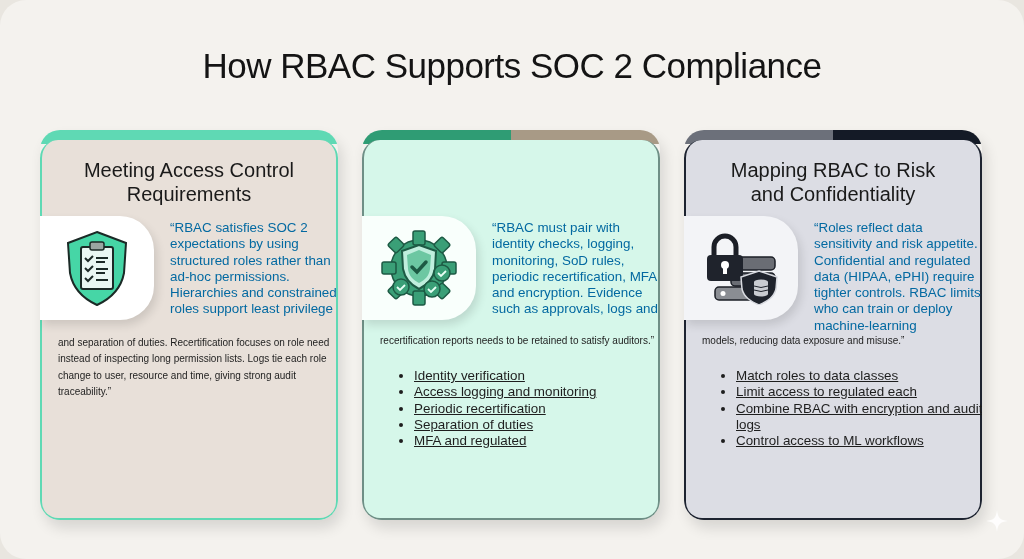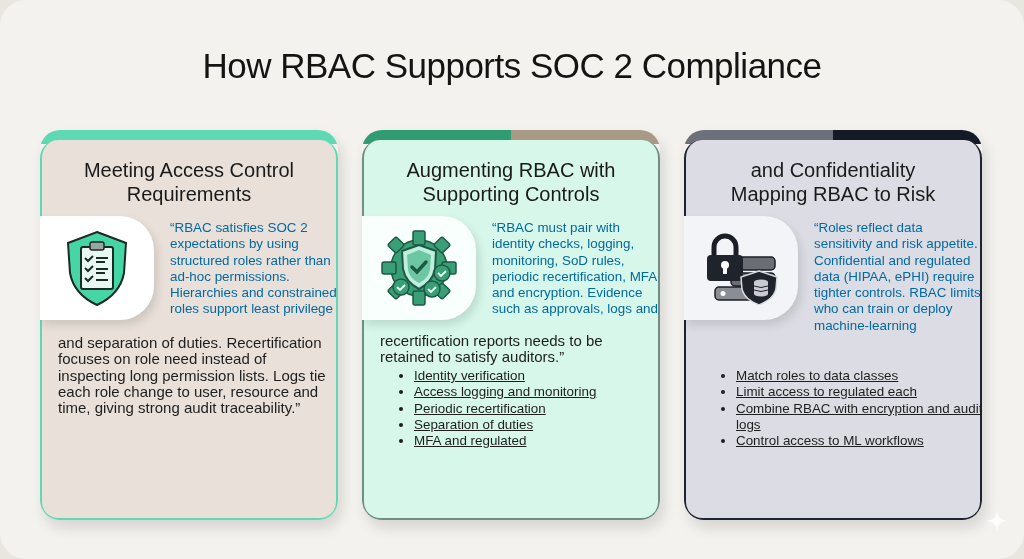--- a/index.html
+++ b/index.html
@@ -46,21 +46,21 @@
     display:flex; align-items:center; justify-content:center;
   }
   .c2 .icon-box { background:#f9fffc; }
   .c3 .icon-box { background:#f3f4f7; }
   .quote-top {
     position:absolute; left:128px; top:80px; width:168px;
     font-size:13.4px; line-height:16.3px; color:#0369a1;
   }
   .quote-rest {
     position:absolute; left:16px; width:276px;
-    font-size:15px; line-height:16.3px; color:#1e1e1e;
+    font-size:10px; line-height:16.3px; color:#1e1e1e;
   }
   .bullets {
     position:absolute; left:34px; margin:0; padding:0 0 0 16px; width:250px;
     font-size:13.4px; line-height:16.3px; color:#1e1e1e;text-decoration:underline;
   }
   .bullets li { margin:0; padding:0; }
   .demo-btn {
     position:absolute; left:81px; top:339px; width:136px; height:34px;
     border-radius:17px; background:#3ddcac; border:none;
     font-family:"Liberation Sans", sans-serif; font-size:16px; color:#1a1a1a;
@@ -99,24 +99,20 @@
       <div class="quote-rest" style="top:195px">and separation of duties. Recertification focuses on role need instead of inspecting long permission lists. Logs tie each role change to user, resource and time, giving strong audit traceability.”</div>
     </div>
   </div>
 
   <div class="card c2">
     <div class="topbar">
       <div style="background:#2f9c74"></div>
       <div style="background:#a89a86"></div>
     </div>
     <div class="body">
-      <div class="card-title">
-        <div>Augmenting RBAC with</div>
-        <div>Supporting Controls</div>
-      </div>
       <div class="icon-box">
         <svg width="82" height="82" viewBox="0 0 82 82">
           <g fill="#3a9f77" stroke="#1d5a44" stroke-width="1.5">
             <circle cx="41" cy="41" r="28"></circle>
             <rect x="35" y="4" width="12" height="14" rx="2"></rect>
             <rect x="35" y="64" width="12" height="14" rx="2"></rect>
             <rect x="4" y="35" width="14" height="12" rx="2"></rect>
             <rect x="64" y="35" width="14" height="12" rx="2"></rect>
             <rect x="12" y="12" width="12" height="12" rx="2" transform="rotate(45 18 18)"></rect>
             <rect x="58" y="12" width="12" height="12" rx="2" transform="rotate(45 64 18)"></rect>
@@ -146,41 +142,42 @@
     </div>
   </div>
 
   <div class="card c3">
     <div class="topbar">
       <div style="background:#6c707a"></div>
       <div style="background:#141a26"></div>
     </div>
     <div class="body">
       <div class="card-title">
+        <div>Mapping RBAC to Risk</div>
         <div>and Confidentiality</div>
-        <div>Mapping RBAC to Risk</div>
       </div>
       <div class="icon-box">
         <svg width="80" height="74" viewBox="0 0 80 74">
           <rect x="30" y="26" width="44" height="13" rx="4" fill="#6a6d74" stroke="#1b1e26" stroke-width="1.5"></rect>
           <rect x="30" y="42" width="44" height="13" rx="4" fill="#6a6d74" stroke="#1b1e26" stroke-width="1.5"></rect>
           <rect x="14" y="56" width="44" height="13" rx="4" fill="#8a8d93" stroke="#1b1e26" stroke-width="1.5"></rect>
           <circle cx="22" cy="62.5" r="2.5" fill="#fff"></circle>
           <path d="M13 26 V16 A11 11 0 0 1 35 16 V26" fill="none" stroke="#1b1e26" stroke-width="5"></path>
           <rect x="6" y="24" width="36" height="26" rx="4" fill="#1f232c"></rect>
           <circle cx="24" cy="34" r="4" fill="#fff"></circle>
           <rect x="22" y="35" width="4" height="8" fill="#fff"></rect>
           <path d="M58 40 L76 46 L75 58 C73 66 67 70 58 74 C49 70 43 66 41 58 L40 46 Z" fill="#1f232c" stroke="#d8dae0" stroke-width="1.5"></path>
           <ellipse cx="60" cy="51" rx="7" ry="2.5" fill="#c9cbd1"></ellipse>
           <rect x="53" y="51" width="14" height="12" fill="#c9cbd1"></rect>
           <ellipse cx="60" cy="63" rx="7" ry="2.5" fill="#c9cbd1"></ellipse>
           <path d="M53 55 q7 3 14 0 M53 59 q7 3 14 0" fill="none" stroke="#1f232c" stroke-width="1"></path>
         </svg>
       </div>
       <div class="quote-top">“Roles reflect data sensitivity and risk appetite. Confidential and regulated data (HIPAA, ePHI) require tighter controls. RBAC limits who can train or deploy machine-learning</div>
+      <div class="quote-rest" style="top:193px">models, reducing data exposure and misuse.”</div>
       <ul class="bullets" style="top:228px">
         <li>Match roles to data classes</li>
         <li>Limit access to regulated each</li>
         <li>Combine RBAC with encryption and audit logs</li>
         <li>Control access to ML workflows</li>
       </ul>
     </div>
   </div>
 
   <svg class="sparkle" viewBox="0 0 22 22">

